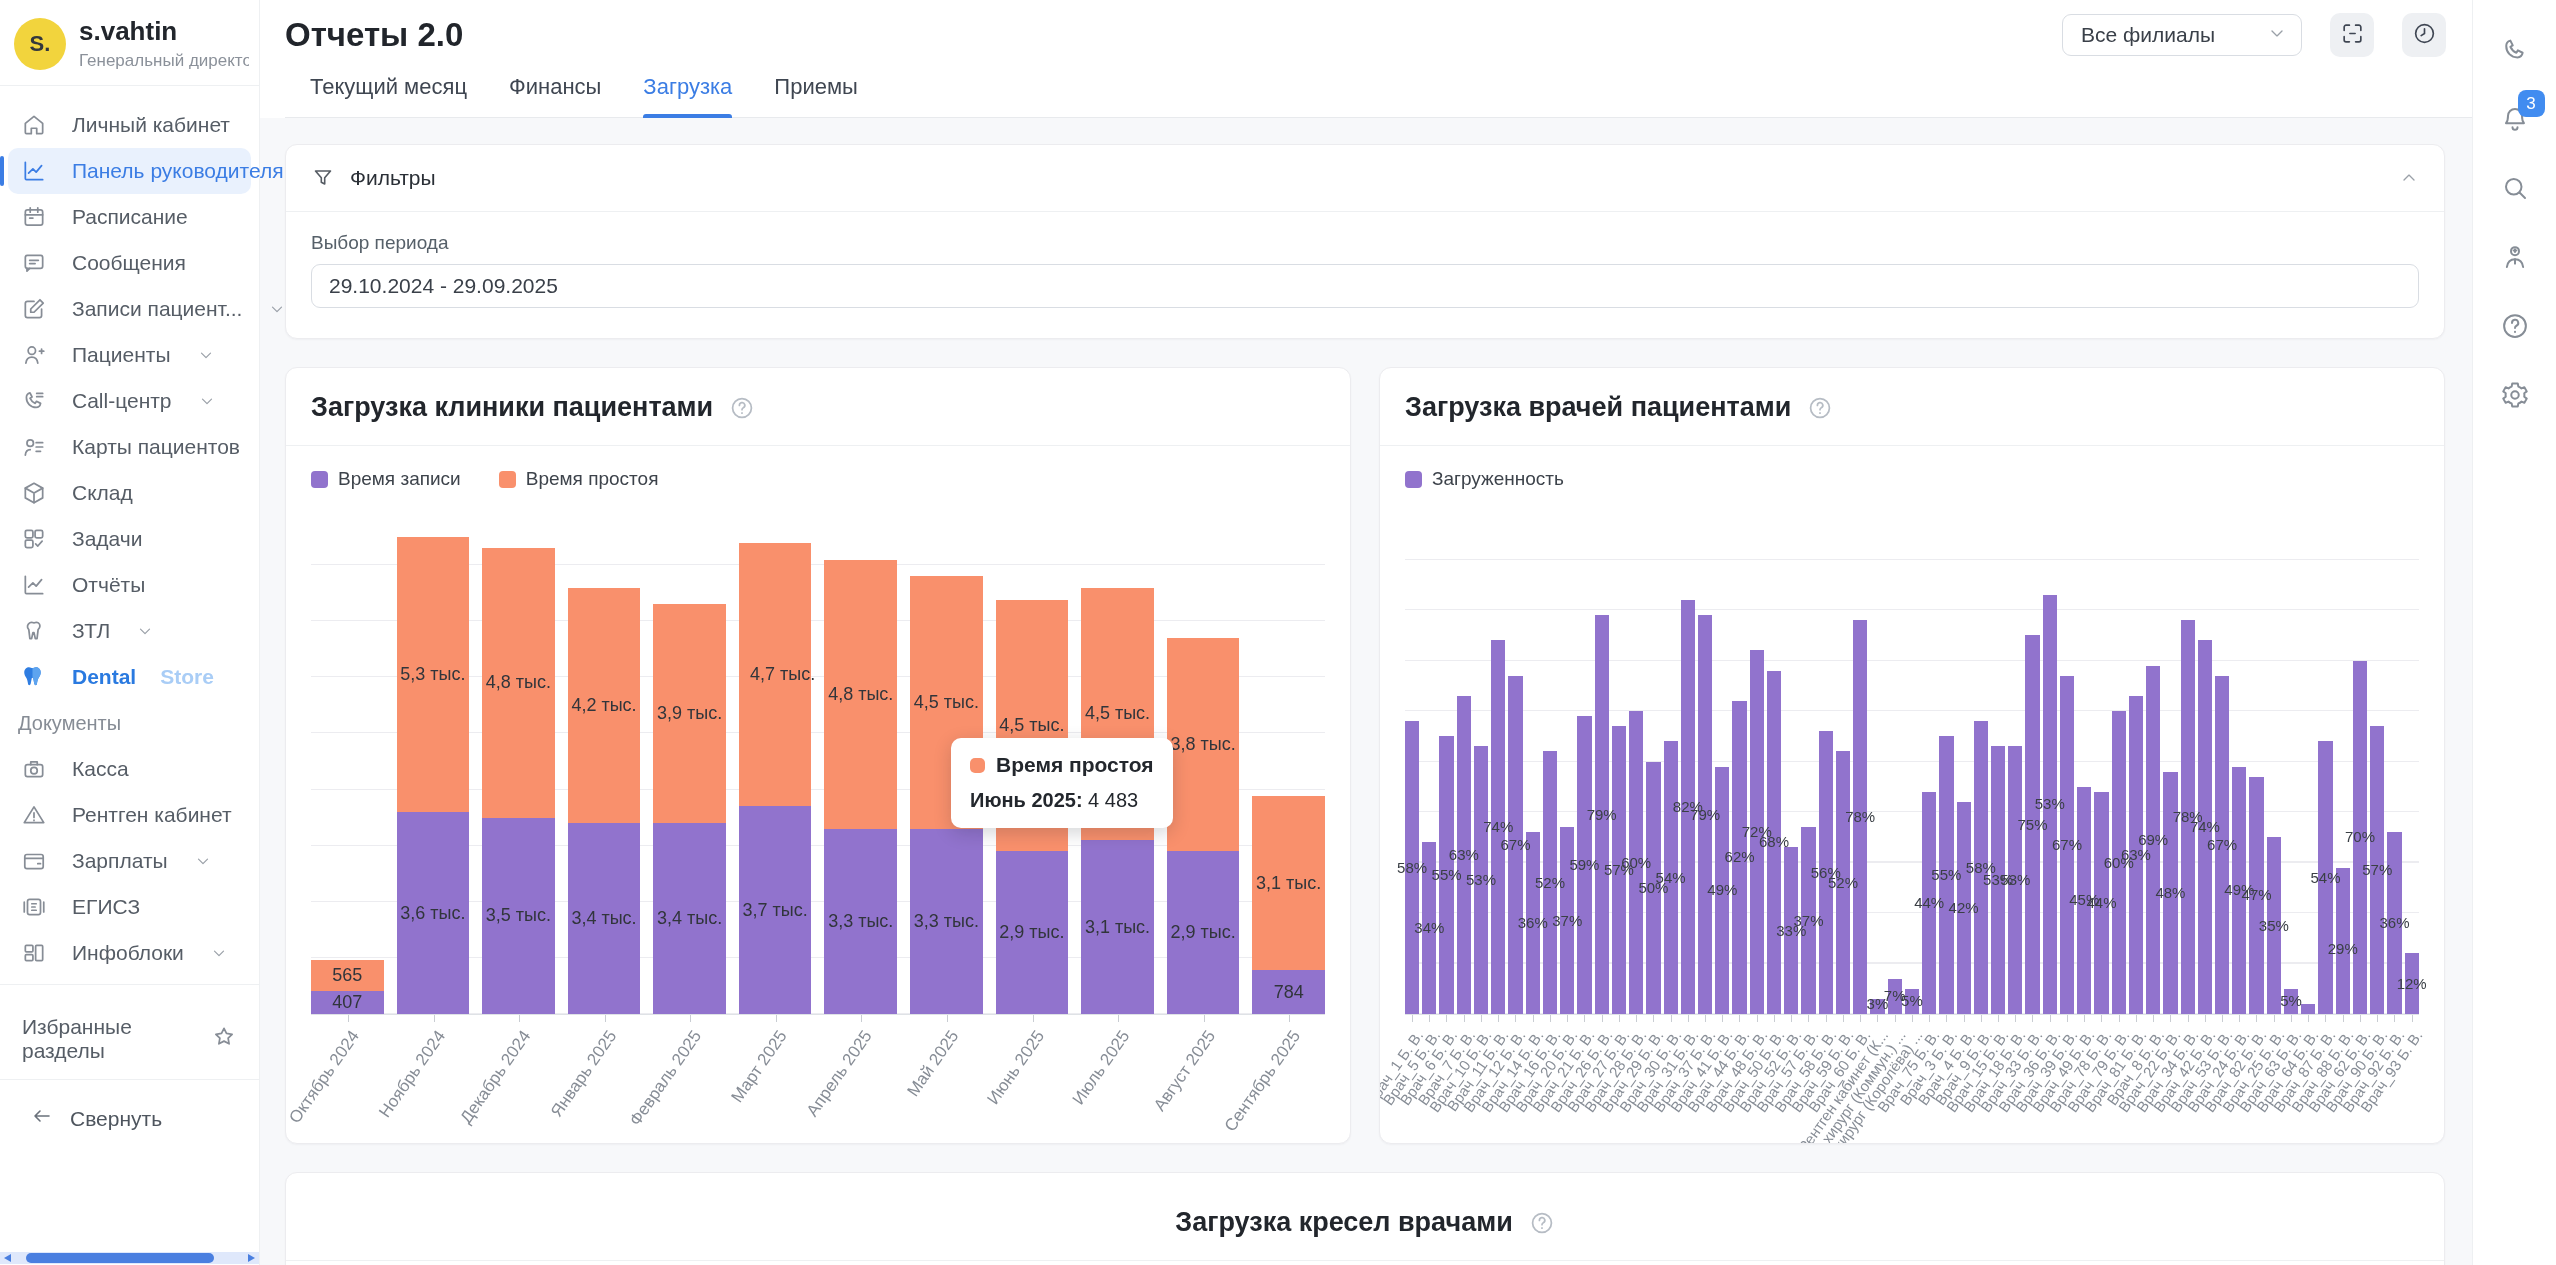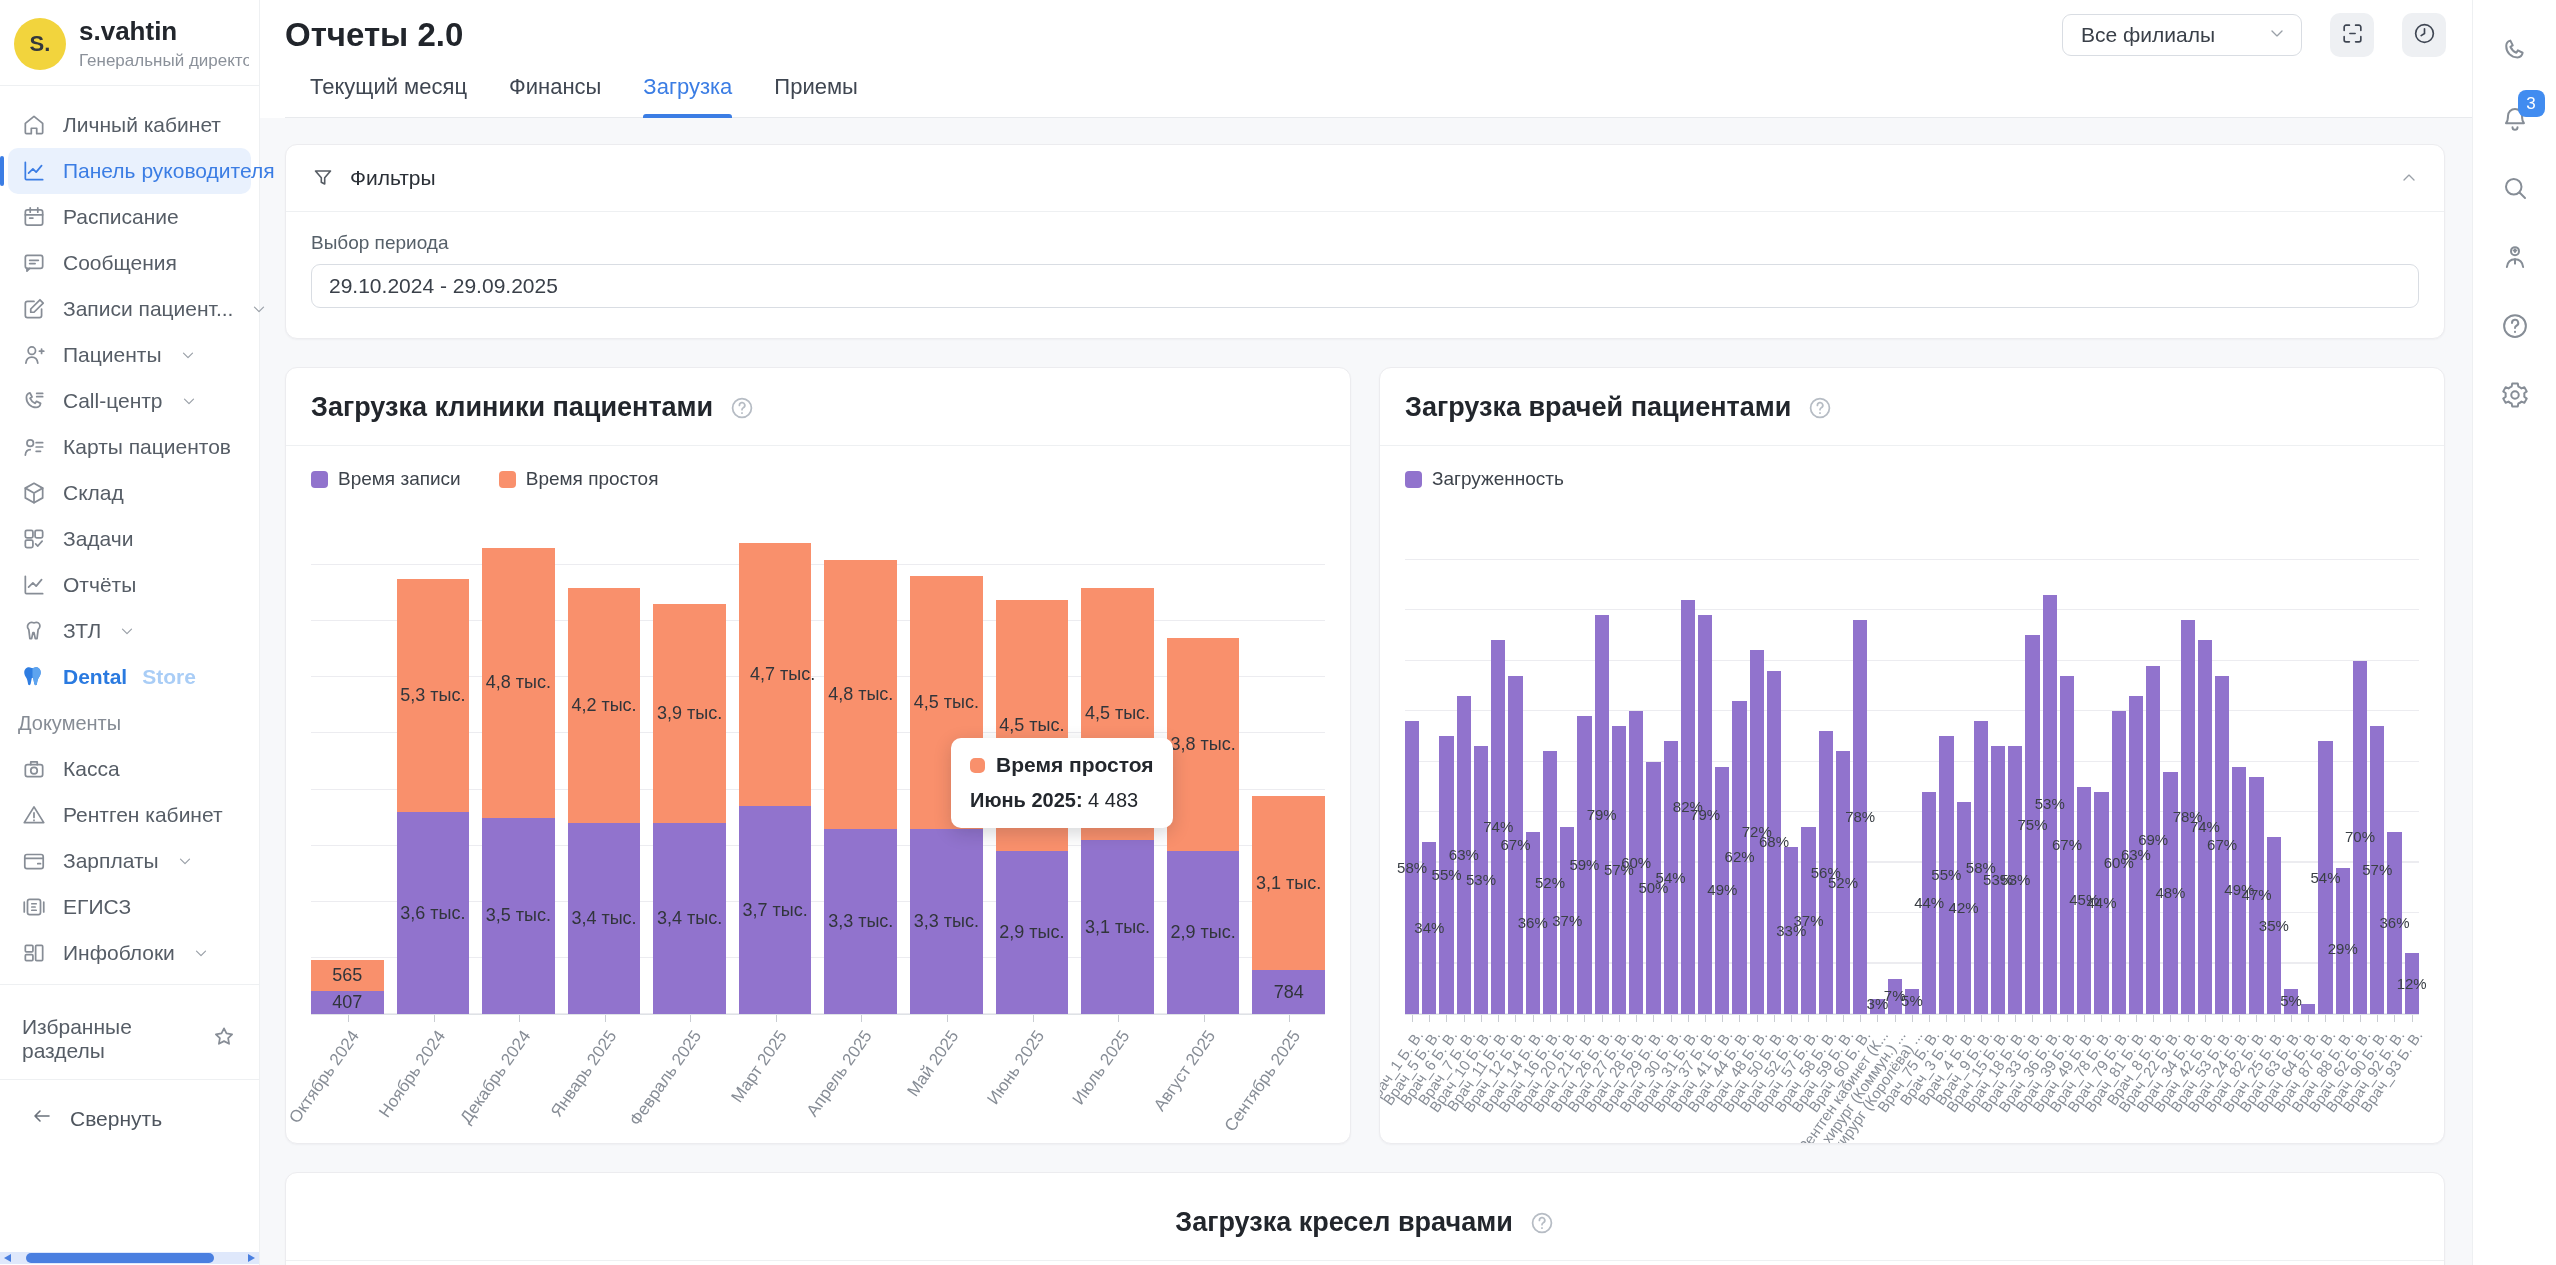--- a/index.html
+++ b/index.html
@@ -8,21 +8,21 @@
   .app { width:2556px; height:1265px; display:flex; background:#f7f8fa; position:relative; }
 
   
   .sidebar { width:260px; min-width:260px; background:#fff; border-right:1px solid #eef0f2; display:flex; flex-direction:column; position:relative; height:1265px; }
   .user-block { display:flex; align-items:center; gap:13px; padding:16px 14px 14px 14px; cursor:pointer; }
   .avatar { width:52px; height:52px; min-width:52px; border-radius:50%; background:#f2d43d; color:#33373d; font-size:22px; font-weight:700; display:flex; align-items:center; justify-content:center; }
   .user-name { font-size:26px; font-weight:700; color:#22262c; }
   .user-role { font-size:17px; color:#8b919a; margin-top:4px; white-space:nowrap; overflow:hidden; max-width:170px; }
   .sb-divider { height:1px; background:#eef0f2; margin:0; }
   .nav { padding:16px 8px 8px 8px; }
-  .nav-item { height:46px; display:flex; align-items:center; gap:15px; padding:0 10px 0 12px; border-radius:10px; color:#565d66; font-size:21px; cursor:pointer; position:relative; white-space:nowrap; }
+  .nav-item { height:46px; display:flex; align-items:center; gap:24px; padding:0 10px 0 12px; border-radius:10px; color:#565d66; font-size:21px; cursor:pointer; position:relative; white-space:nowrap; }
   .nav-item .nav-icon { width:28px; height:28px; color:#878d96; display:flex; align-items:center; justify-content:center; flex:0 0 28px; }
   .nav-item .nav-icon svg { width:26px; height:26px; }
   .nav-item.active { background:#e9f1fd; color:#3b7de4; }
   .nav-item.active .nav-icon { color:#3b7de4; }
   .nav-item.active::before { content:""; position:absolute; left:-8px; top:8px; bottom:8px; width:4px; border-radius:3px; background:#3b7de4; }
   .nav-item .chev { margin-left:2px; color:#9aa0a8; display:flex; }
   .nav-item .chev svg { width:18px; height:18px; }
   .nav-section { height:46px; display:flex; align-items:center; padding:0 10px; font-size:20px; color:#868c95; cursor:default; }
   .brand-label-1 { font-weight:700; color:#2a7ae0; font-size:21px; }
   .brand-label-2 { font-weight:700; color:#a9cdf6; font-size:21px; margin-left:7px; }
@@ -426,21 +426,21 @@
             <div class="plot clinic" id="clinic-plot" style="background: repeating-linear-gradient(to top, rgb(236, 236, 240) 0px, rgb(236, 236, 240) 1px, transparent 1px, transparent 56.1111px);">
                 <div class="bar-stack">
                   <div class="seg" style="height: 31.7px; background: rgb(249, 144, 108);">
                     <span class="seg-label">565</span>
                   </div>
                   <div class="seg" style="height: 22.8px; background: rgb(145, 115, 205);">
                     <span class="seg-label">407</span>
                   </div>
                 </div>
                 <div class="bar-stack">
-                  <div class="seg" style="height: 233px; background: rgb(249, 144, 108);">
+                  <div class="seg" style="height: 275px; background: rgb(249, 144, 108);">
                     <span class="seg-label">5,3 тыс.</span>
                   </div>
                   <div class="seg" style="height: 202px; background: rgb(145, 115, 205);">
                     <span class="seg-label">3,6 тыс.</span>
                   </div>
                 </div>
                 <div class="bar-stack">
                   <div class="seg" style="height: 269.3px; background: rgb(249, 144, 108);">
                     <span class="seg-label">4,8 тыс.</span>
                   </div>

